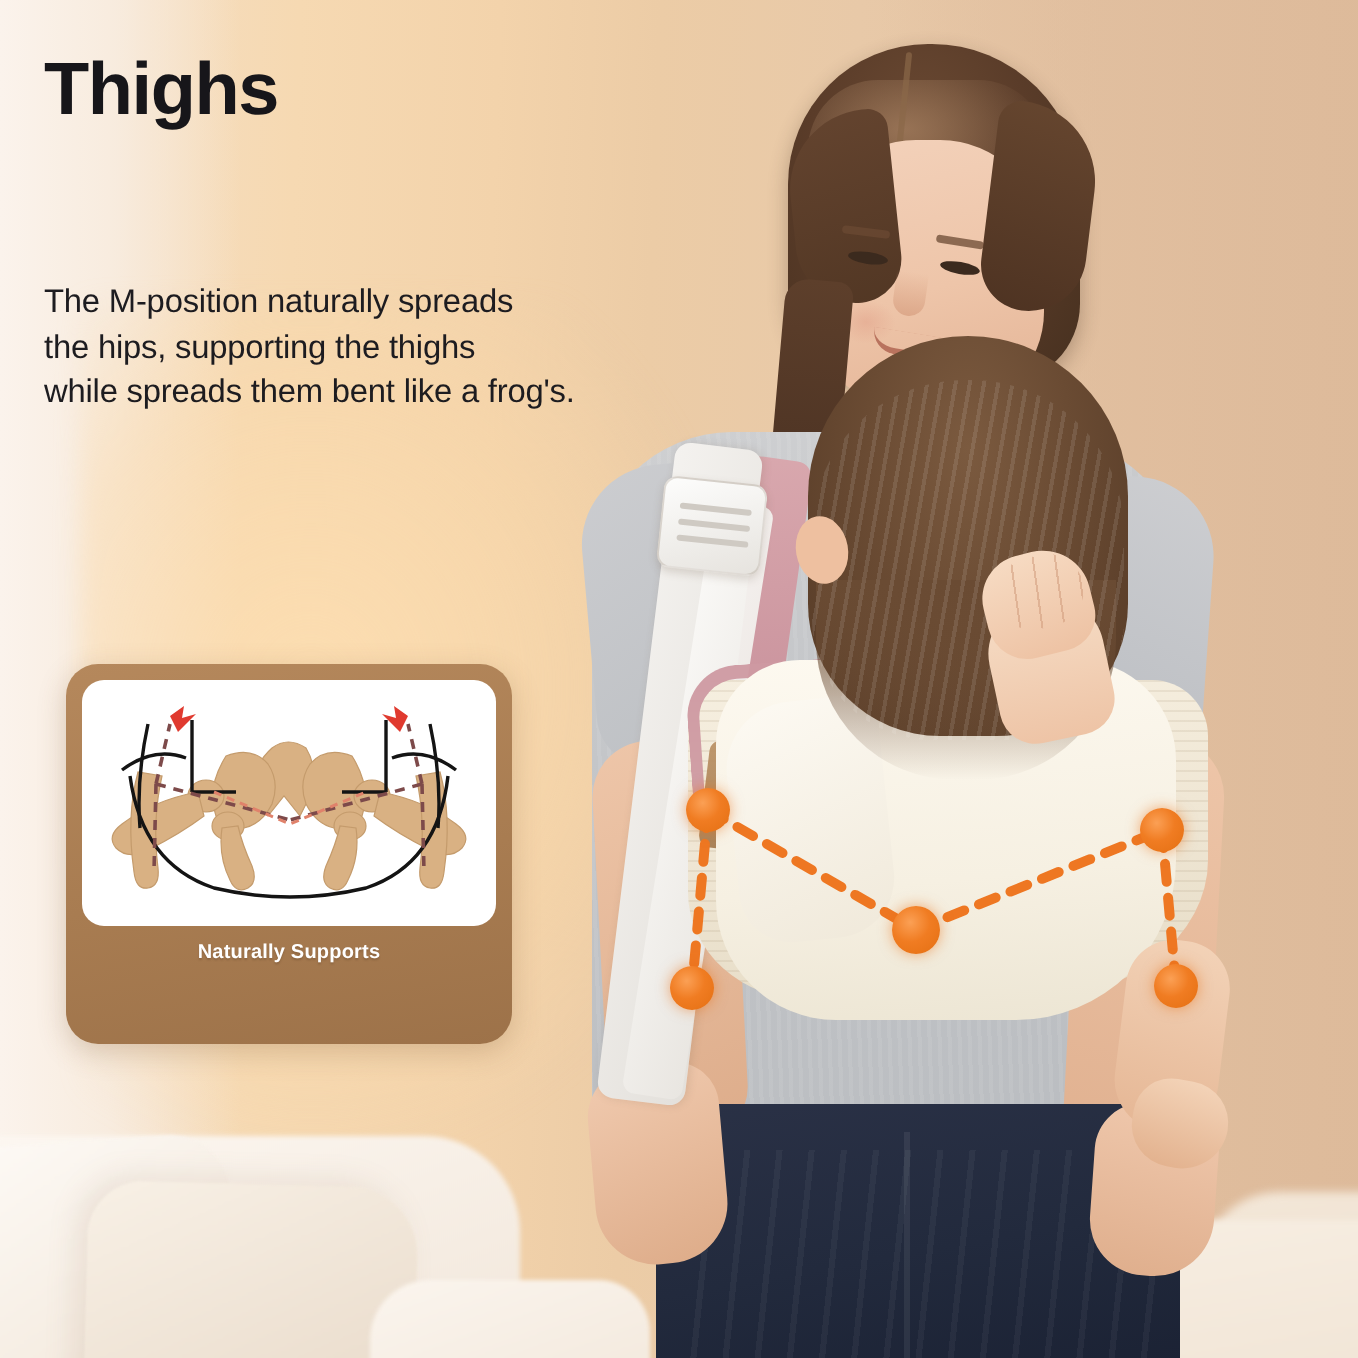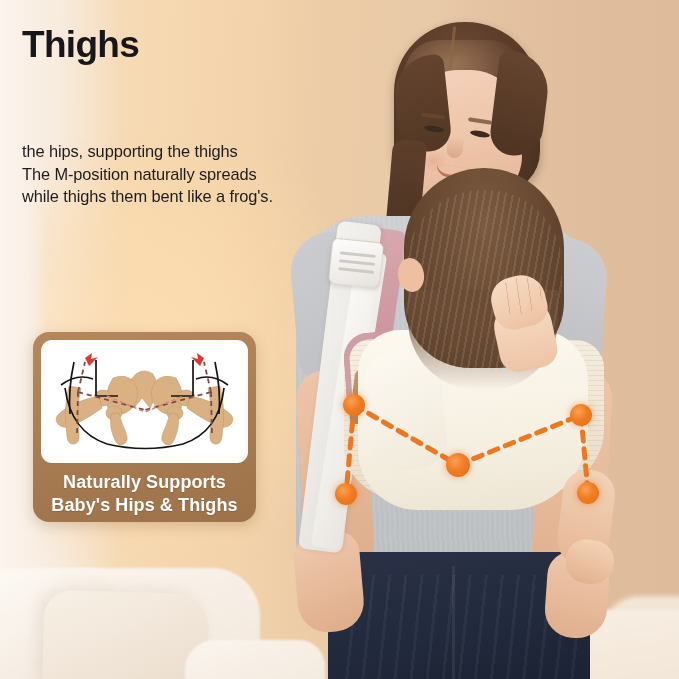--- a/index.html
+++ b/index.html
@@ -317,21 +317,21 @@
     box-shadow:0 4px 14px rgba(120,85,50,.25);
     padding:8px 8px 0 8px;
   }
   .card-inner{
     position:relative;width:207px;height:123px;
     background:#ffffff;border-radius:11px;overflow:hidden;
   }
   .card-caption{
     position:absolute;left:0;right:0;top:139px;
     text-align:center;color:#ffffff;
-    font-size:18px;font-weight:700;line-height:1.25;
+    font-size:10px;font-weight:700;line-height:1.25;
     letter-spacing:.1px;
     text-shadow:0 1px 1px rgba(90,60,35,.3);
   }
   
   .headline{
     position:absolute;left:22px;top:24px;width:400px;
     font-size:37px;font-weight:800;line-height:1.12;
     color:#17161a;letter-spacing:-.7px;
   }
   .subhead{
@@ -479,27 +479,26 @@
         </g>
 
         <g fill="#e03a2f">
           <path d="M44 18 l7 -5 l-1 6 l7 -2 l-9 9 z"></path>
           <path d="M163 18 l-7 -5 l1 6 l-7 -2 l9 9 z"></path>
         </g>
       </svg>
     </div>
     <div class="card-caption">
       <div>Naturally Supports</div>
-      <div>Baby's Hips &amp; Thighs</div>
     </div>
   </div>
 
   <div class="headline">
     <div>Thighs</div>
   </div>
 
   <div class="subhead">
+    <span>The M-position naturally spreads</span>
     <span>the hips, supporting the thighs</span>
-    <span>The M-position naturally spreads</span>
-    <span>while thighs them bent like a frog's.</span>
+    <span>while spreads them bent like a frog's.</span>
   </div>
 
 </div>
 
 </body></html>

